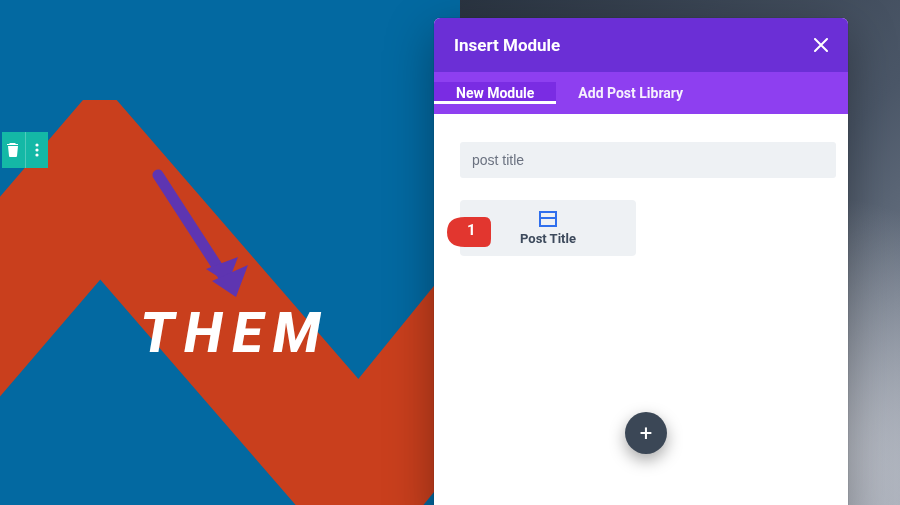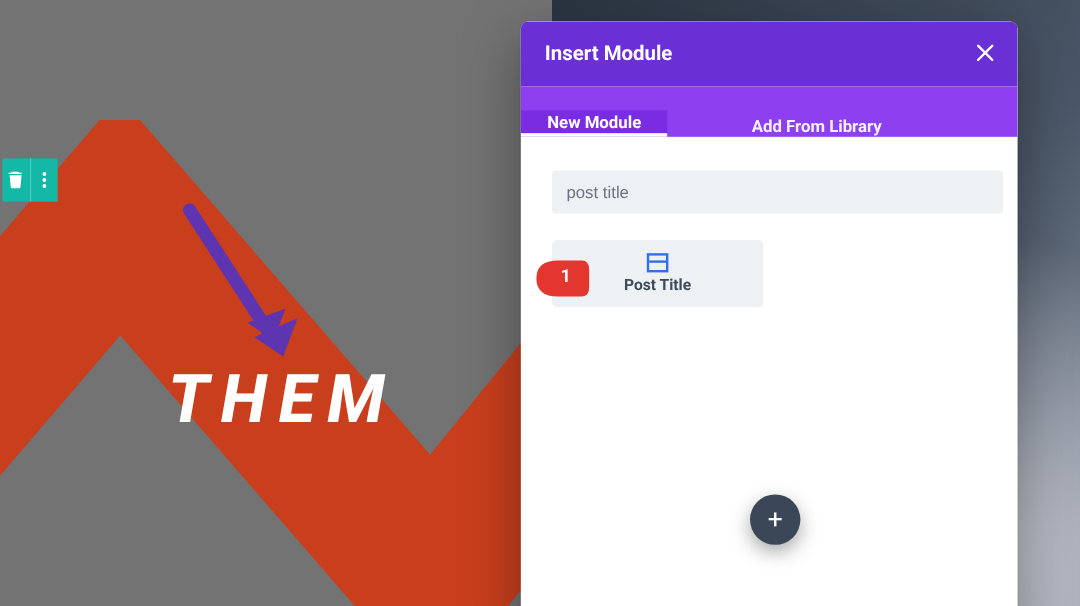--- a/index.html
+++ b/index.html
@@ -8,21 +8,21 @@
     font-family: -apple-system, BlinkMacSystemFont, "Segoe UI", Roboto, Helvetica, Arial, sans-serif;
     overflow: hidden; position: relative; background: #fff;
   }
   .stage { position: absolute; inset: 0; }
   .bg-right {
     position: absolute; left: 460px; top: 0; right: 0; bottom: 0;
     background: linear-gradient(135deg, #2a3441 0%, #4b5768 55%, #89919e 100%);
   }
   .bg-left {
     position: absolute; left: 0; top: 0; width: 460px; bottom: 0;
-    background: #737373; overflow: hidden;
+    background: #0369a1; overflow: hidden;
   }
   .bg-left .zig {
     position: absolute; left: -140px; top: 100px;
     width: 900px; height: 600px;
     transform: rotate(0deg);
   }
   .bg-left h1 {
     position: absolute; left: 140px; top: 290px;
     color: #fff; font-weight: 800; font-style: italic;
     letter-spacing: 10px; font-size: 56px; line-height: 1.55;
@@ -48,21 +48,21 @@
     box-shadow: 0 16px 48px rgba(0,0,0,0.35), 0 0 0 1px rgba(0,0,0,0.05);
     overflow: hidden; display: flex; flex-direction: column;
   }
   .modal-header {
     background: #6b2fd6; color: #fff; height: 54px;
     display: flex; align-items: center; justify-content: space-between;
     padding: 0 20px; font-weight: 700; font-size: 17px;
   }
   .modal-header .close { cursor: pointer; font-size: 18px; font-weight: 400; }
   .modal-tabs {
-    background: #8e3ff0; height: 42px; display: flex; align-items: flex-end; gap: 48px;
+    background: #8e3ff0; height: 42px; display: flex; align-items: center;
   }
   .modal-tabs .tab {
     color: #fff; font-weight: 700; font-size: 14px;
     display: flex; align-items: center; padding: 0 22px; cursor: pointer;
     opacity: 0.92;
   }
   .modal-tabs .tab.active {
     background: #7a2ce3; border-bottom: 3px solid #fff; opacity: 1;
     padding-bottom: 0; padding-top: 3px;
   }
@@ -156,21 +156,21 @@
         <svg width="14" height="14" viewBox="0 0 14 14">
           <path d="M1 1 L13 13 M13 1 L1 13" stroke="#fff" stroke-width="2" stroke-linecap="round"></path>
         </svg>
       </span>
     </div>
     <div class="modal-tabs">
       <div class="tab active">
         <span>New Module</span>
       </div>
       <div class="tab">
-        <span>Add From Library</span>
+        <span>Add Post Library</span>
       </div>
     </div>
     <div class="modal-body">
       <input class="search" type="text" value="post title" style="">
       <div class="result-grid">
         <div style="position:relative;">
           <div class="callout">
             <svg viewBox="0 0 48 34">
               <path d="M2 17 Q2 2 20 2 H40 Q46 2 46 10 V24 Q46 32 40 32 H20 Q2 32 2 17 Z" fill="#e2362f"></path>
             </svg>

